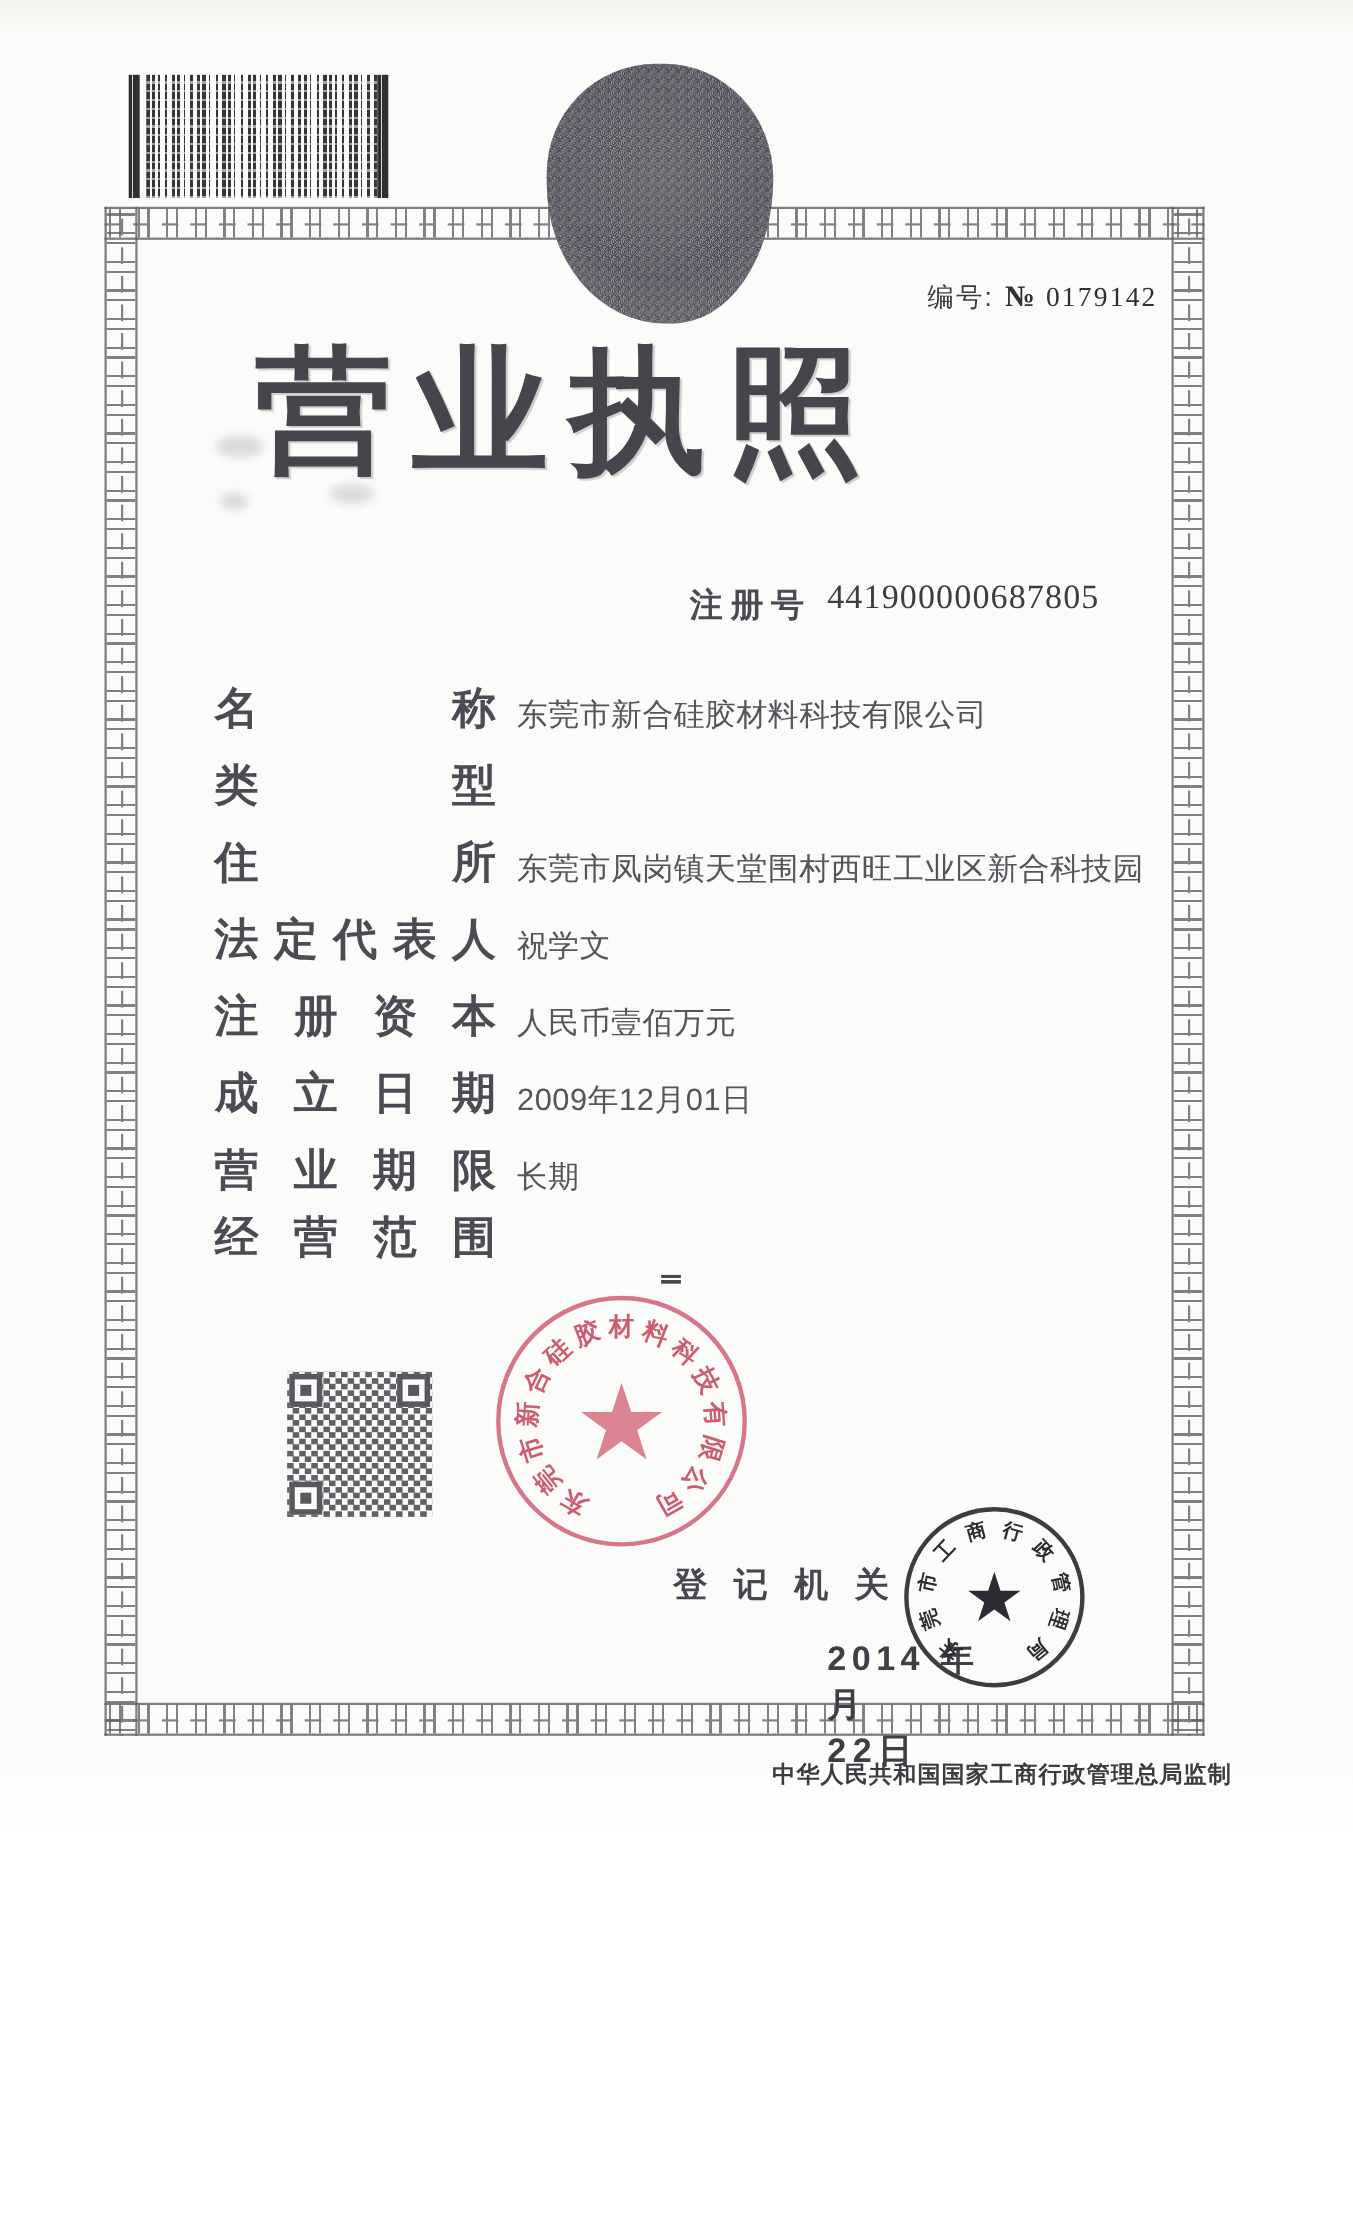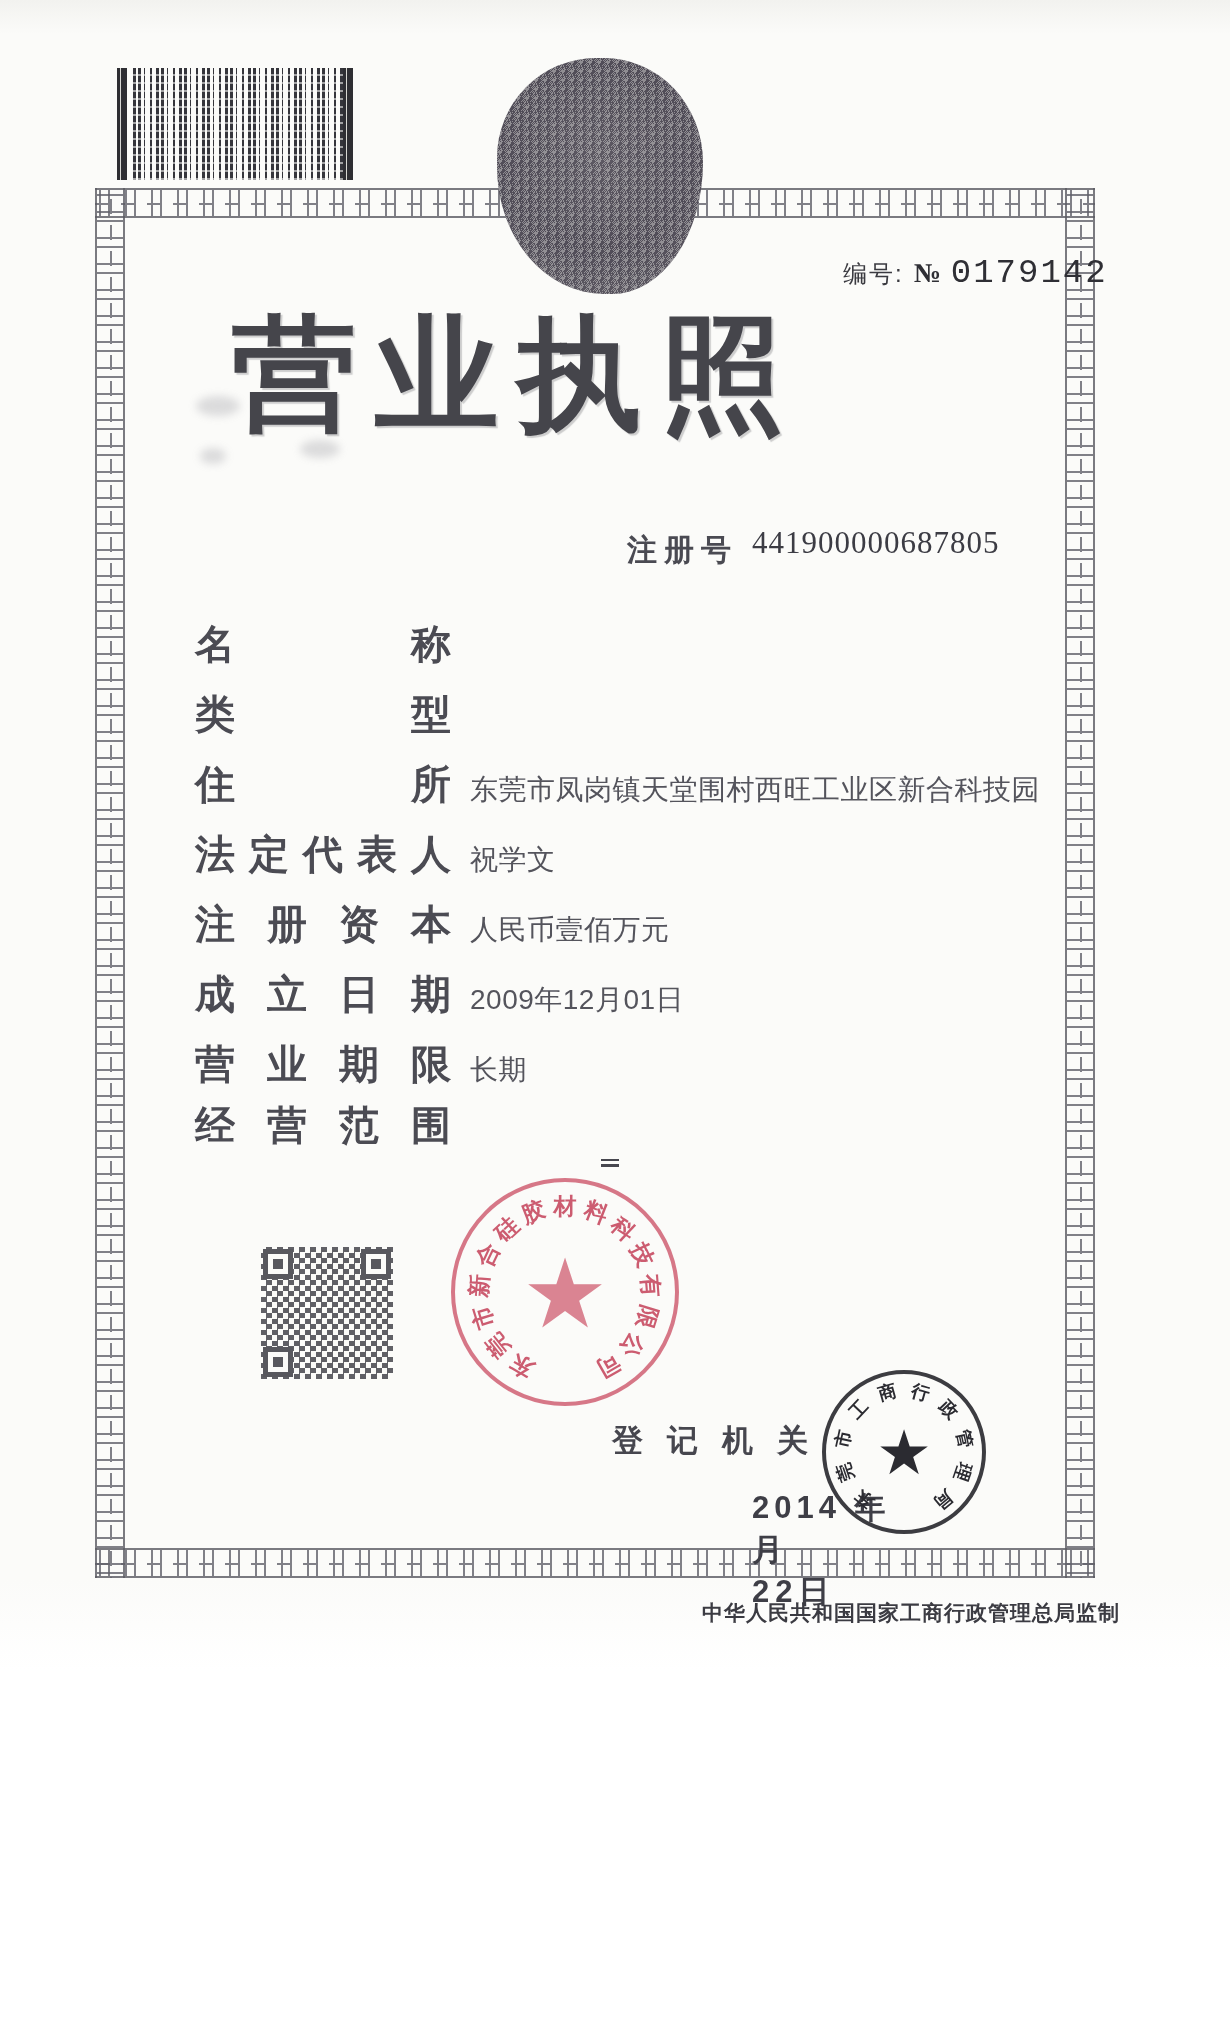--- a/index.html
+++ b/index.html
@@ -50,21 +50,21 @@
 
   .smudge{position:absolute;background:#8a8a92;filter:blur(4px);opacity:.28;border-radius:50%;z-index:2;}
   .smudge.s1{left:196px;top:396px;width:44px;height:20px;}
   .smudge.s2{left:300px;top:440px;width:40px;height:18px;}
   .smudge.s3{left:200px;top:448px;width:26px;height:16px;}
 
   
   .serial{position:absolute;left:843px;top:254px;display:flex;align-items:baseline;gap:10px;z-index:4;}
   .serial .lab{font-size:24px;letter-spacing:2px;color:#3a3a40;}
   .serial .nosign{font-family:"Liberation Serif","DejaVu Serif",serif;font-weight:700;font-size:27px;color:#2f2f35;}
-  .serial .digits{font-family:Liberation Mono, monospace;font-size:34px;letter-spacing:2px;color:#2f2f35;}
+  .serial .digits{font-family:Liberation Serif, serif;font-size:25px;letter-spacing:2px;color:#2f2f35;}
 
   
   .jflex{display:flex;justify-content:space-between;}
   .title{position:absolute;left:232px;top:306px;width:552px;z-index:4;
     font-size:124px;font-weight:700;color:#45454b;line-height:1.1;
     text-shadow:2px 2px 1px rgba(69,69,75,.25);}
 
   
   .reg-label{position:absolute;left:627px;top:530px;width:104px;z-index:4;
     font-size:30px;font-weight:700;color:#4a4a52;}
@@ -153,20 +153,21 @@
       <span>号</span>
     </div>
   <div class="reg-number">441900000687805</div>
 
   <div id="fields-host">
       <div class="field-row" style="top: 622px;">
         <div class="f-label jflex">
           <span>名</span>
           <span>称</span>
         </div>
+        <div class="f-value">东莞市新合硅胶材料科技有限公司</div>
       </div>
       <div class="field-row" style="top: 692px;">
         <div class="f-label jflex">
           <span>类</span>
           <span>型</span>
         </div>
       </div>
       <div class="field-row" style="top: 762px;">
         <div class="f-label jflex">
           <span>住</span>

